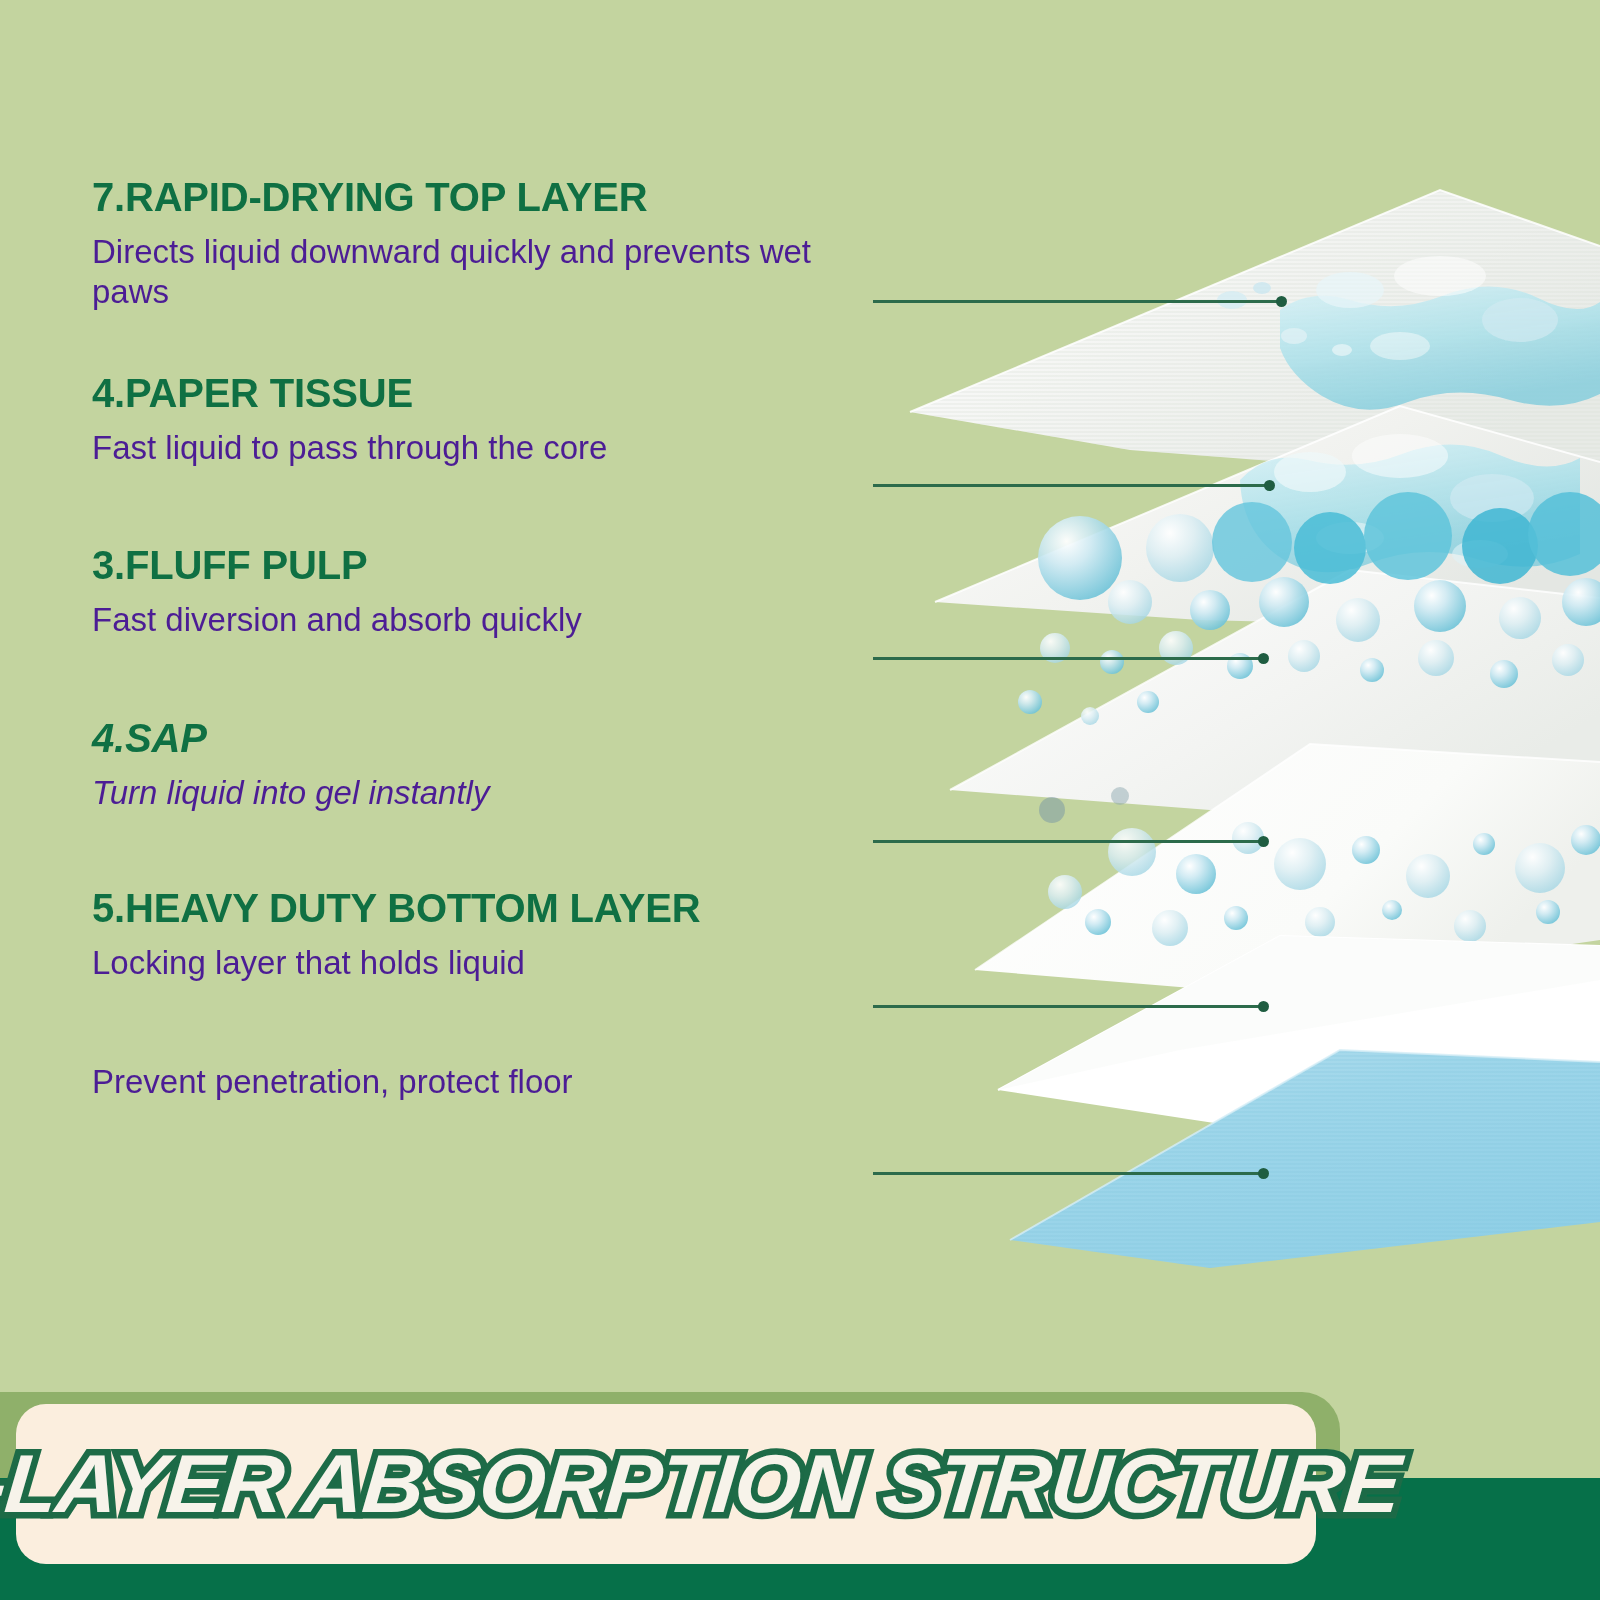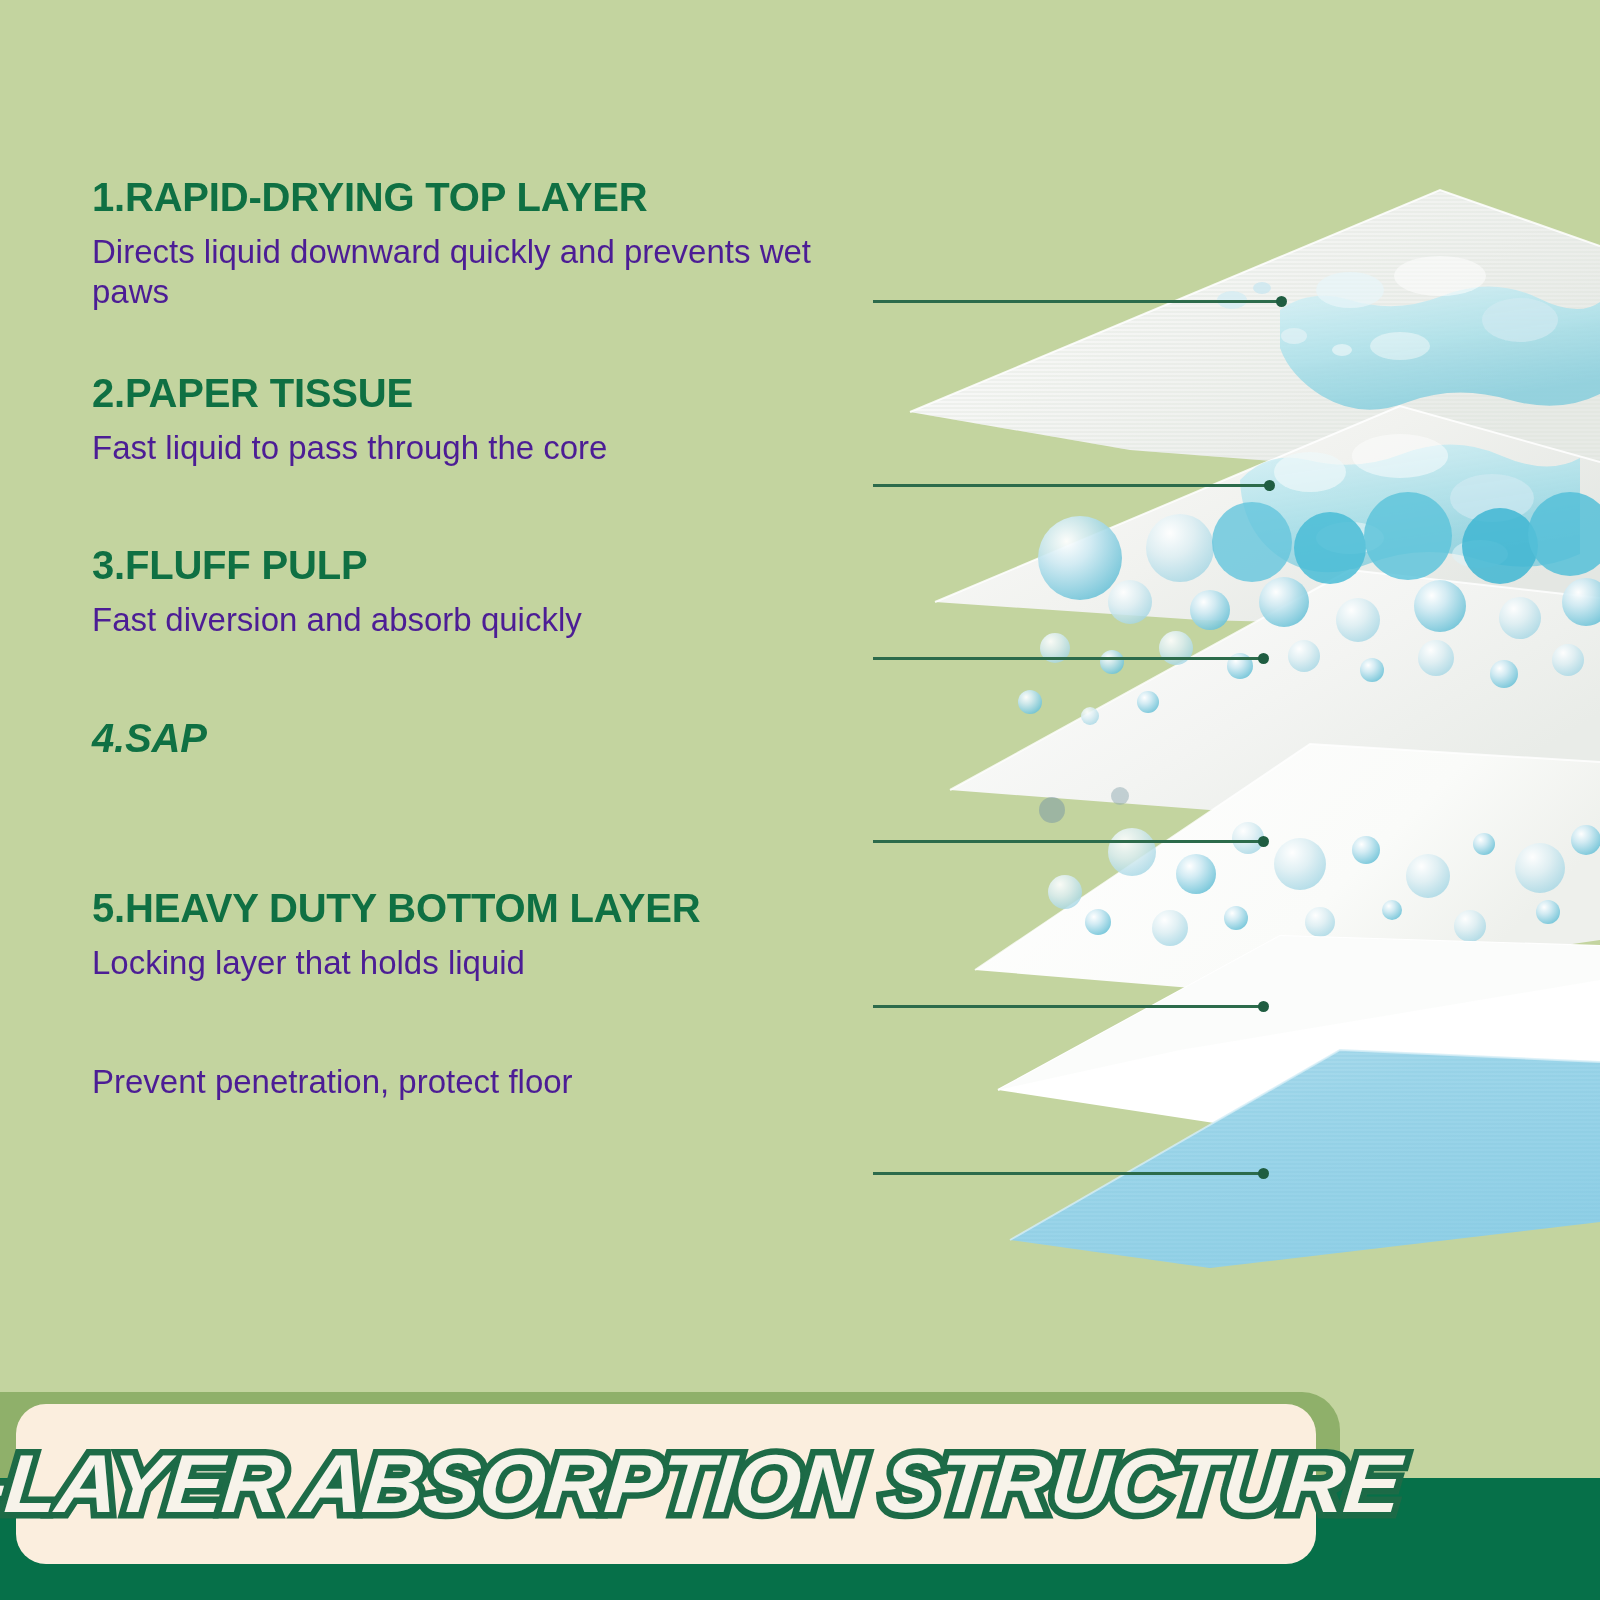--- a/index.html
+++ b/index.html
@@ -218,36 +218,37 @@
 <div class="leader" style="left:873px;top:1005px;width:392px;">
     <span class="dot"></span>
   </div>
 <div class="leader" style="left:873px;top:1172px;width:392px;">
     <span class="dot"></span>
   </div>
 
 <div id="text-col">
 
   <div class="layer-block" style="top:26px;">
-    <h2 class="layer-title">1.RAPID-DRYING TOP LAYER</h2>
+    <h2 class="layer-title">7.RAPID-DRYING TOP LAYER</h2>
     <p class="layer-desc">Directs liquid downward quickly and prevents wet paws</p>
   </div>
 
   <div class="layer-block" style="top:222px;">
-    <h2 class="layer-title">2.PAPER TISSUE</h2>
+    <h2 class="layer-title">4.PAPER TISSUE</h2>
     <p class="layer-desc">Fast liquid to pass through the core</p>
   </div>
 
   <div class="layer-block" style="top:394px;">
     <h2 class="layer-title">3.FLUFF PULP</h2>
     <p class="layer-desc">Fast diversion and absorb quickly</p>
   </div>
 
   <div class="layer-block" style="top:567px;font-style:italic;">
     <h2 class="layer-title">4.SAP</h2>
+    <p class="layer-desc">Turn liquid into gel instantly</p>
   </div>
 
   <div class="layer-block" style="top:737px;">
     <h2 class="layer-title">5.HEAVY DUTY BOTTOM LAYER</h2>
     <p class="layer-desc">Locking layer that holds liquid</p>
   </div>
 
   <div class="layer-block" style="top:912px;">
     <p class="layer-desc">Prevent penetration, protect floor</p>
   </div>

